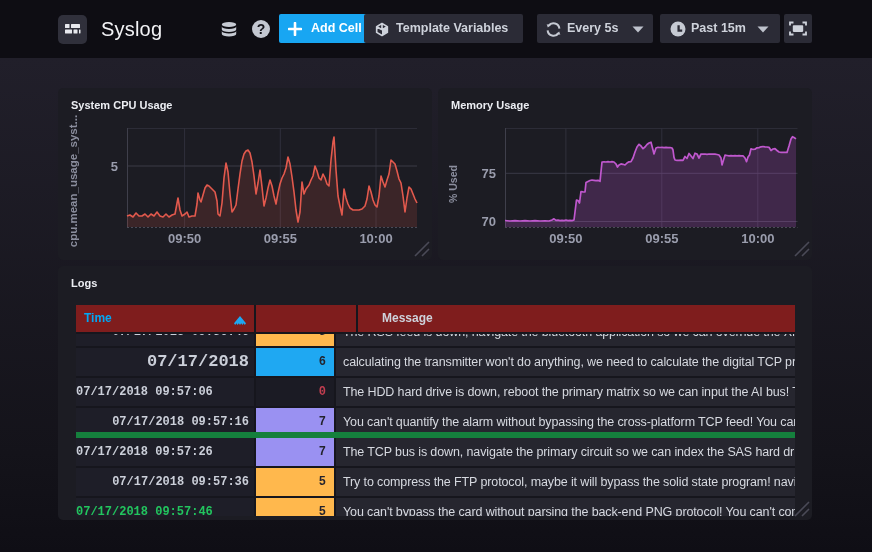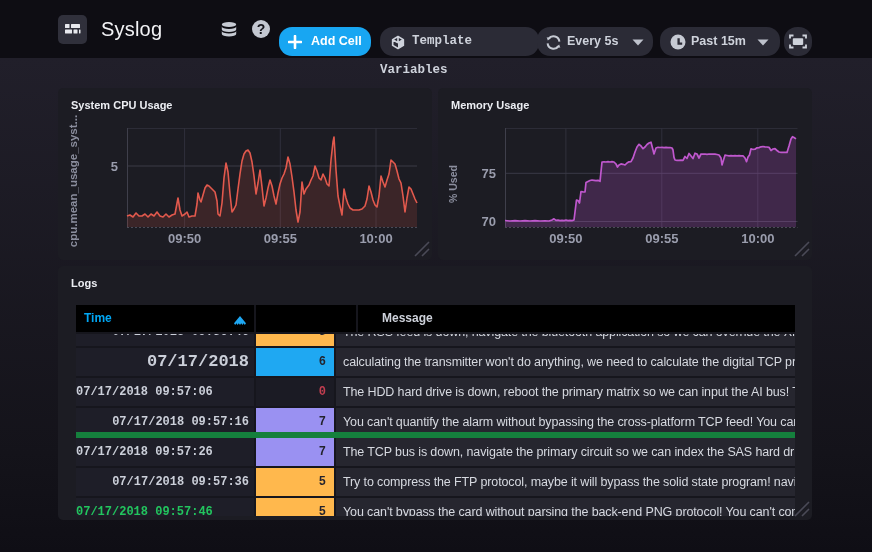--- a/index.html
+++ b/index.html
@@ -2,21 +2,21 @@
 <html><head>
 <meta charset="utf-8">
 <style>
   html,body{margin:0;padding:0;}
   body{width:872px;height:552px;overflow:hidden;font-family:"Liberation Sans",sans-serif;background:#0f0e15;}
   .page{position:absolute;left:0;top:58px;width:872px;height:494px;background:linear-gradient(180deg,#211f2a 0%,#14131a 80%,#0f0e15 100%);}
   .nav{position:absolute;left:0;top:0;width:872px;height:58px;background:#0e0d13;}
   .abs{position:absolute;}
   .gridbtn{left:58px;top:15px;width:29px;height:29px;background:#30303b;border-radius:5px;}
   .title{left:101px;top:18px;font-size:20px;font-weight:400;color:#f3f3f6;letter-spacing:.2px;}
-  .btn{height:29px;border-radius:13px;background:#2b2b36;color:#ced2db;font-size:12.5px;font-weight:700;line-height:29px;margin-top:13px;}
+  .btn{height:29px;border-radius:2px;background:#2b2b36;color:#ced2db;font-size:12.5px;font-weight:700;line-height:29px;}
   .bluebtn{left:279px;top:14px;width:92px;background:#18a6f2;color:#fff;}
   .cell{position:absolute;background:#1c1c23;border-radius:5px;}
   .ctitle{position:absolute;left:13px;top:11px;font-size:11px;font-weight:700;color:#eceef3;}
   .ylab{position:absolute;font-size:11px;font-weight:700;color:#8b8e9e;transform:rotate(-90deg);transform-origin:center;white-space:nowrap;}
   .qm{left:252px;top:20px;width:18px;height:18px;border-radius:50%;background:#c3c7d1;color:#111118;font-weight:700;font-size:14px;text-align:center;line-height:18px;}
 </style>
 </head>
 <body>
 <div class="page"></div>
 <div class="nav"></div>
@@ -36,21 +36,21 @@
   <g fill="#c6cad3">
     <ellipse cx="8" cy="2.6" rx="7.2" ry="2.5"></ellipse>
     <path d="M0.8 4.4 a7.2 2.5 0 0 0 14.4 0 l0 3 a7.2 2.5 0 0 1 -14.4 0 Z"></path>
     <path d="M0.8 9.1 a7.2 2.5 0 0 0 14.4 0 l0 3 a7.2 2.5 0 0 1 -14.4 0 Z"></path>
   </g>
 </svg>
 <div class="abs qm">?</div>
 <div class="abs btn bluebtn"><svg class="abs" style="left:9px;top:8px" width="14" height="14" viewBox="0 0 14 14">
       <path d="M7 1 V13 M1 7 H13" stroke="#fff" stroke-width="2.6" stroke-linecap="round"></path>
     </svg><span style="margin-left:32px">Add Cell</span></div>
-<div class="abs btn" style="left:380px;top:14px;width:159px;font-family:Liberation Mono, monospace;">
+<div class="abs btn" style="left:364px;top:14px;width:159px;">
 <svg class="abs" style="left:11px;top:8px" width="14" height="15" viewBox="0 0 15 16">
       <path d="M7.5 8.2 L13.2 4.9 L13.2 11.1 L7.5 14.4 Z" fill="#ced2db"></path>
       <path d="M7.5 1.6 L13.2 4.9 L13.2 11.1 L7.5 14.4 L1.8 11.1 L1.8 4.9 Z M7.5 1.6 L7.5 8.2 M7.5 8.2 L1.9 4.95 M7.5 8.2 L13.1 4.95" fill="none" stroke="#ced2db" stroke-width="1.8" stroke-linejoin="round"></path>
     </svg>
 <span style="margin-left:32px">Template Variables</span></div>
 <div class="abs btn" style="left:537px;top:14px;width:116px;">
 <svg class="abs" style="left:8px;top:7px" width="17" height="17" viewBox="0 0 17 17">
       <path d="M3.6 4.7 A6 6 0 0 1 14.4 7.6" fill="none" stroke="#c6cad3" stroke-width="2"></path>
       <path d="M13.4 12.3 A6 6 0 0 1 2.6 9.4" fill="none" stroke="#c6cad3" stroke-width="2"></path>
       <path d="M1.7 3.2 L2.8 6.6 L5.8 4.3 Z" fill="#c6cad3"></path>
@@ -120,21 +120,21 @@
         <text x="223.8" y="155" fill="#9a9dad" font-size="13" font-weight="700" font-family="&quot;Liberation Sans&quot;,sans-serif" text-anchor="middle">09:55</text>
         <text x="319.8" y="155" fill="#9a9dad" font-size="13" font-weight="700" font-family="&quot;Liberation Sans&quot;,sans-serif" text-anchor="middle">10:00</text>
       </g>
     <path d="M357 168 L371 154 M364 168 L371 161" stroke="#4a4a57" stroke-width="1.6" fill="none"></path>
   </svg>
 </div>
 
 <div class="cell" style="left:58px;top:266px;width:754px;height:254px;">
   <div class="ctitle">Logs</div>
   <div id="logtable" style="position:absolute;left:18px;top:39px;width:719px;height:212px;overflow:hidden;font-size:13px;">
-      <div style="display:flex;height:29px;background:#000000;border-bottom:2px solid #16161d;box-sizing:border-box;font-weight:700;font-size:12px;color:#ced2db;">
+      <div style="display:flex;height:29px;background:#7f1d1d;border-bottom:2px solid #16161d;box-sizing:border-box;font-weight:700;font-size:12px;color:#ced2db;">
         <div style="width:178px;padding-left:8px;line-height:27px;color:#00a7f5;box-sizing:border-box;position:relative;">Time<svg style="position:absolute;right:8px;top:11px" width="12" height="10" viewBox="0 0 12 10">
             <path d="M6 0 L12 7.2 L10.8 9 L9.6 7.2 L8.4 9 L7.2 7.2 L6 9 L4.8 7.2 L3.6 9 L2.4 7.2 L1.2 9 L0 7.2 Z" fill="#1ea7f2"></path>
           </svg></div>
         <div style="width:2px;background:#16161d;"></div>
         <div style="width:100px;padding-left:24px;line-height:27px;box-sizing:border-box;margin-top:44px;">Severity</div>
         <div style="width:2px;background:#16161d;"></div>
         <div style="flex:1;padding-left:24px;line-height:27px;">Message</div>
       </div>
       <div style="height:182px;overflow:hidden;">
         <div style="display:flex;height:30px;box-sizing:border-box;border-bottom:2px solid #16161d;margin-top:-16px;">

